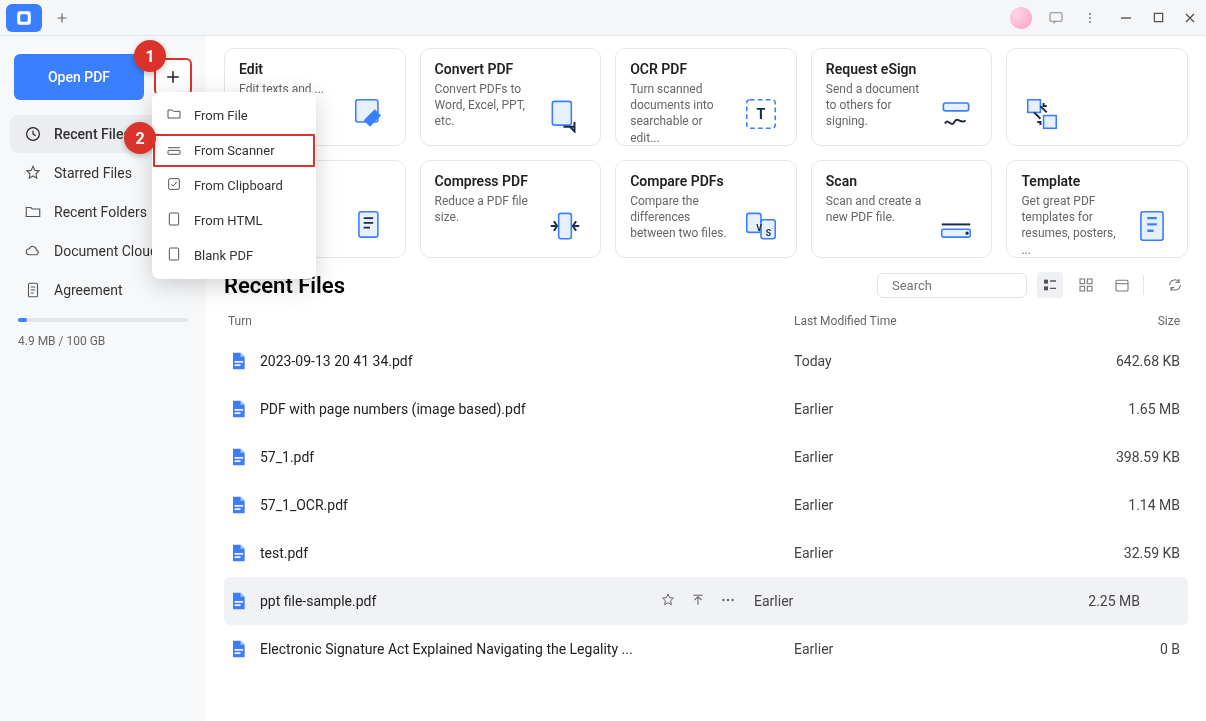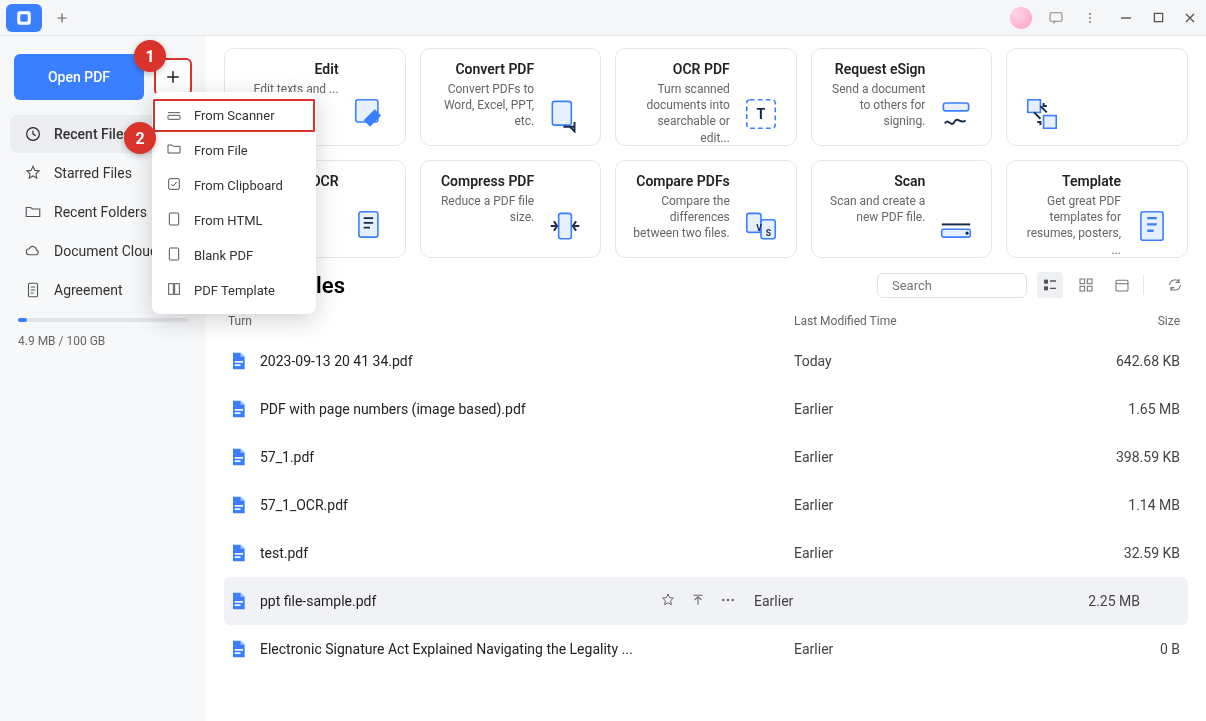--- a/index.html
+++ b/index.html
@@ -31,21 +31,21 @@
 .nav-item.active { background: #ecedf0; font-weight: 500; }
 .nav-item svg { width: 18px; height: 18px; flex-shrink:0; }
 .cloud-drive { margin-top: auto; padding: 14px 18px 6px 18px; font-size: 13px; font-weight:600; color:#222; }
 .cloud-bar { margin: 8px 18px; height: 4px; background: #e3e5e9; border-radius: 3px; }
 .cloud-bar i { display:block; width:5%; height:100%; background:#3a7fff; border-radius:3px; }
 .cloud-usage { padding: 4px 18px 14px 18px; font-size:12px; color:#666; }
 
 
 .cards { display: grid; grid-template-columns: repeat(5, 1fr); gap: 14px; margin-bottom: 14px; }
 .card { border:1px solid #e5e6ea; border-radius: 10px; padding: 12px 14px; height: 98px; display:flex; gap:10px; cursor:pointer; background:#fff; }
-.card .txt { flex:1;text-align:right; }
+.card .txt { flex:1; }
 .card .txt h4 { font-size: 14px; font-weight: 600; margin-bottom:4px; color:#222; }
 .card .txt p { font-size: 12px; color:#666; line-height:1.35; }
 .card .ico { width: 42px; display:flex; align-items:flex-end; justify-content:center; }
 .card .ico svg { width:38px; height:38px; }
 
 
 .rf-header { display:flex; align-items:center; margin: 10px 0 8px 0; }
 .rf-header h2 { font-size: 22px; font-weight:600; flex:1; }
 .search-box { display:flex; align-items:flex-start; border:1px solid #e0e1e4; border-radius:6px; padding:4px 8px; width:150px; gap:6px; color:#888; font-size:13px; }
 .search-box input { border:none; outline:none; flex:1; font-size:13px; background:transparent; }
@@ -438,55 +438,48 @@
           </svg>
           <div class="name">Electronic Signature Act Explained Navigating the Legality ...</div>
           <div class="time">Earlier</div>
           <div class="size">0 B</div>
         </div>
       </div>
   </section>
 </div>
 
 <div class="dropdown" id="dropdown">
+    <div class="dd-item">
+      <span><svg viewBox="0 0 24 24">
+          <path d="M3 6h6l2 2h10v10H3z" fill="none" stroke="#555" stroke-width="1.5"></path>
+        </svg></span>
+      <span>From File</span>
+    </div>
     <div class="dd-item highlight">
       <span><svg viewBox="0 0 24 24">
           <rect x="3" y="14" width="18" height="6" rx="1" fill="none" stroke="#555" stroke-width="1.5"></rect>
           <path d="M3 10h18" stroke="#555" stroke-width="1.5"></path>
         </svg></span>
       <span>From Scanner</span>
     </div>
     <div class="dd-item">
       <span><svg viewBox="0 0 24 24">
-          <path d="M3 6h6l2 2h10v10H3z" fill="none" stroke="#555" stroke-width="1.5"></path>
-        </svg></span>
-      <span>From File</span>
-    </div>
-    <div class="dd-item">
-      <span><svg viewBox="0 0 24 24">
           <rect x="4" y="4" width="16" height="16" rx="2" fill="none" stroke="#555" stroke-width="1.5"></rect>
           <path d="M8 12l3 3 5-6" fill="none" stroke="#555" stroke-width="1.5"></path>
         </svg></span>
       <span>From Clipboard</span>
     </div>
     <div class="dd-item">
       <span><svg viewBox="0 0 24 24">
           <rect x="5" y="3" width="14" height="18" rx="1.5" fill="none" stroke="#555" stroke-width="1.5"></rect>
         </svg></span>
       <span>From HTML</span>
     </div>
     <div class="dd-item">
       <span><svg viewBox="0 0 24 24">
           <rect x="5" y="3" width="14" height="18" rx="1.5" fill="none" stroke="#555" stroke-width="1.5"></rect>
         </svg></span>
       <span>Blank PDF</span>
     </div>
-    <div class="dd-item">
-      <span><svg viewBox="0 0 24 24">
-          <rect x="4" y="4" width="7" height="16" fill="none" stroke="#555" stroke-width="1.5"></rect>
-          <rect x="13" y="4" width="7" height="16" fill="none" stroke="#555" stroke-width="1.5"></rect>
-        </svg></span>
-      <span>PDF Template</span>
-    </div>
   </div>
 
 <div class="badge badge1">1</div>
 <div class="badge badge2">2</div>
 
 </body></html>

